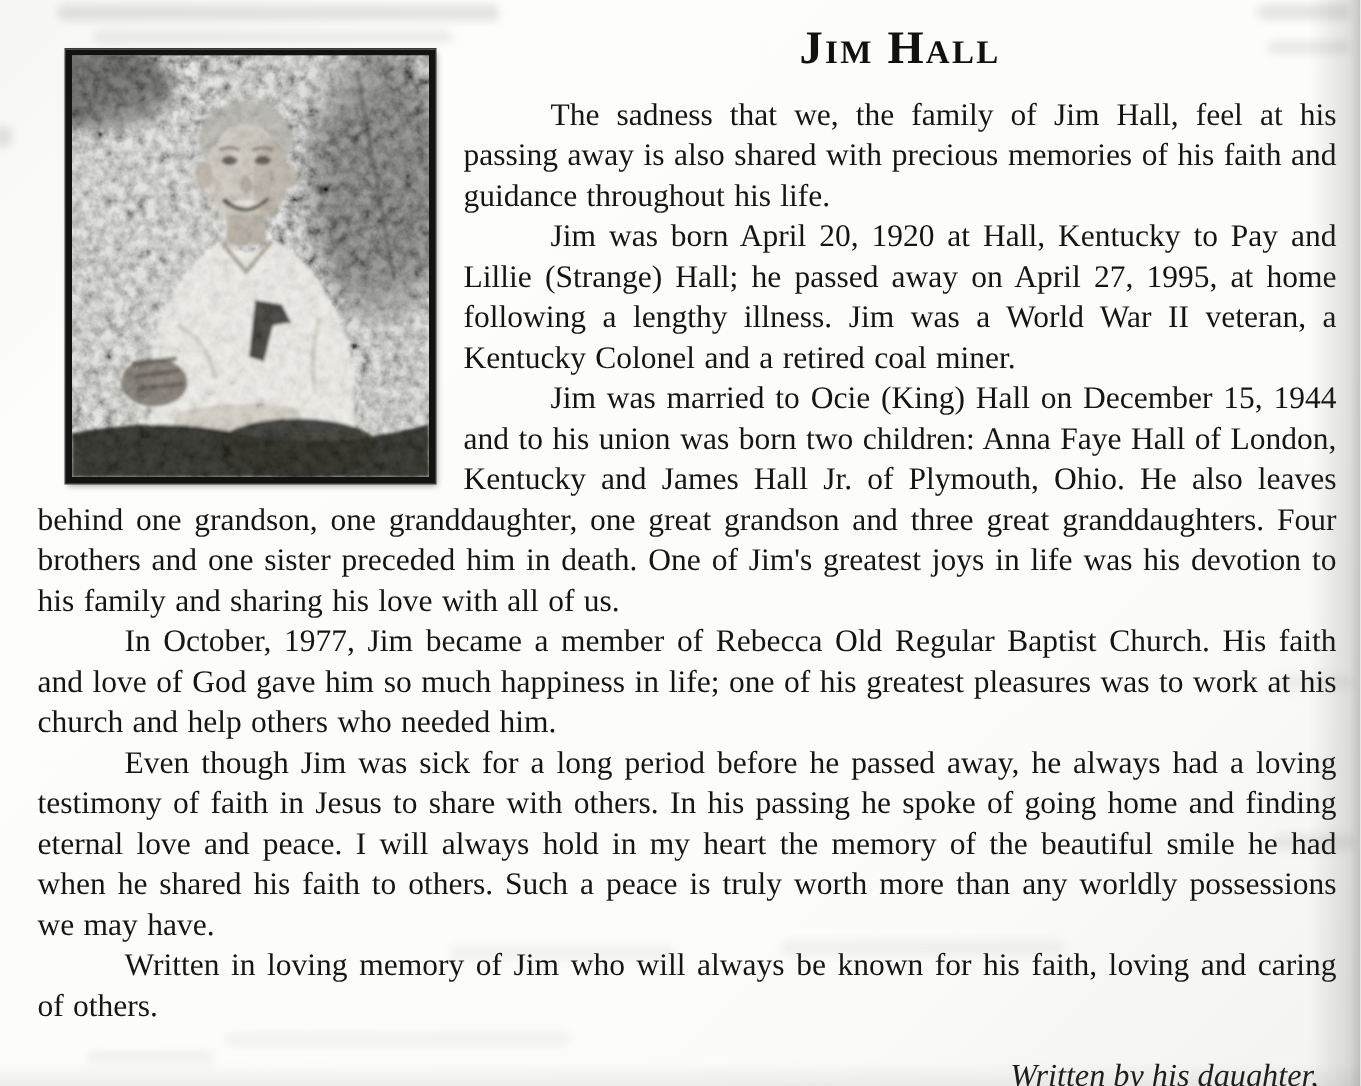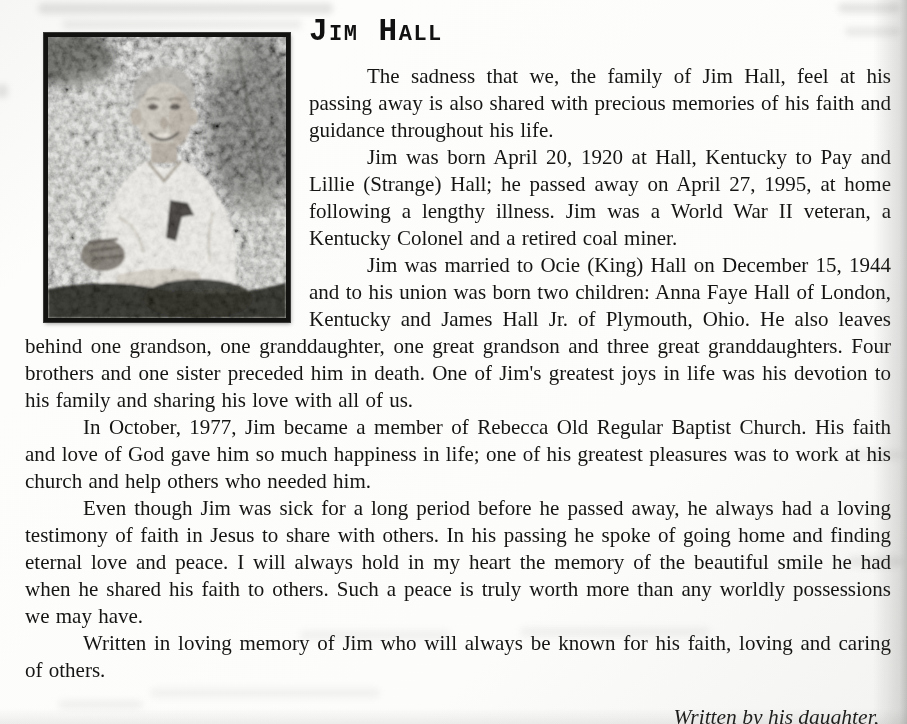--- a/index.html
+++ b/index.html
@@ -46,27 +46,27 @@
     width: 238px; height: 281px;
     border: 4px solid #121210;
     outline: 1px solid #3a3a38;
     margin: 21px 19px 10px 19px;
     background: #6f6f6d;
     box-shadow: 1px 2px 4px rgba(0,0,0,0.35);
   }
   .photo-frame svg { display: block; }
   h1.title {
     margin: 0 0 11px 0;
+    text-align: center;
     font-size: 31px;
     line-height: 40px;
     font-weight: 700;
     font-variant: small-caps;
     letter-spacing: 1.5px;
     color: #111;
-    font-family: Liberation Mono, monospace;
   }
   p.para {
     margin: 0;
     font-size: 21px;
     line-height: 27px;
     text-align: justify;
     text-indent: 58px;
     word-spacing: 1px;
   }
   .signature {

